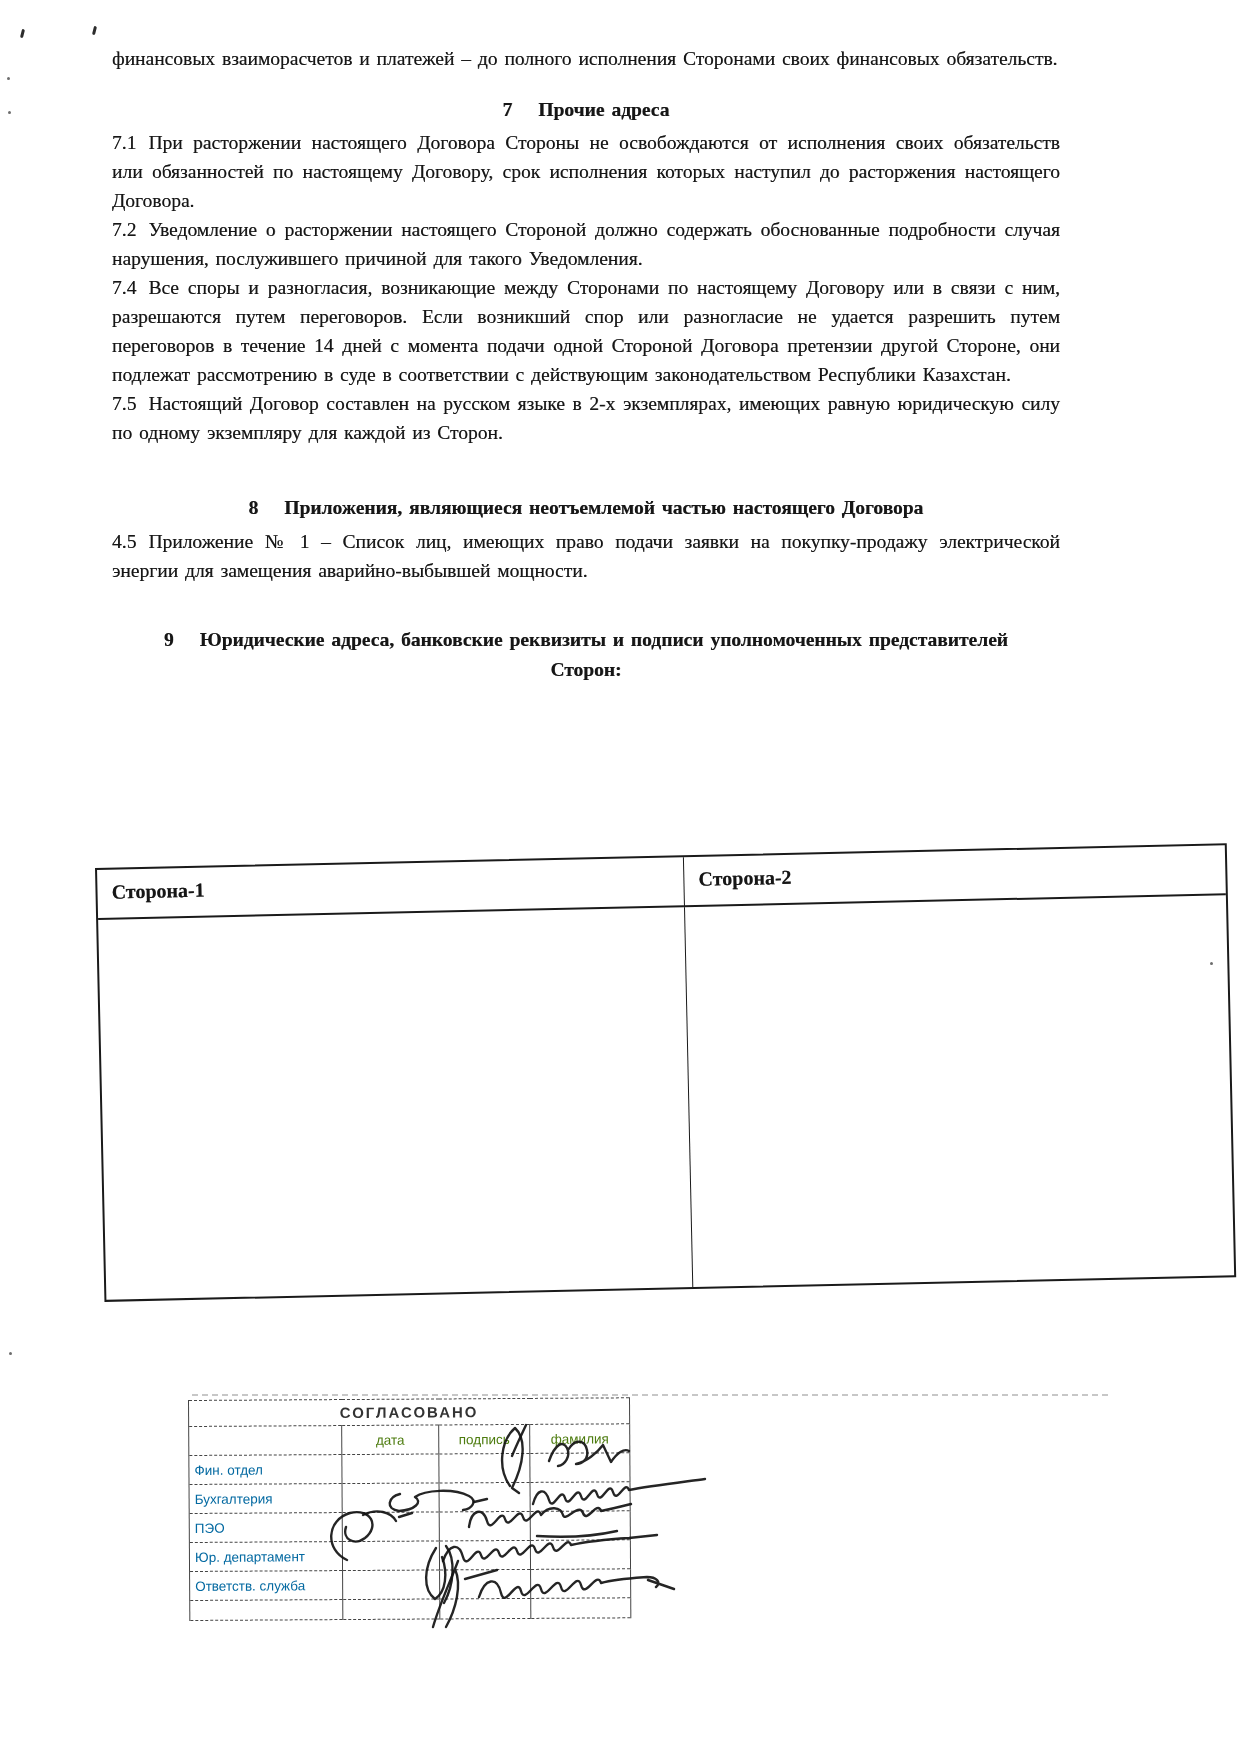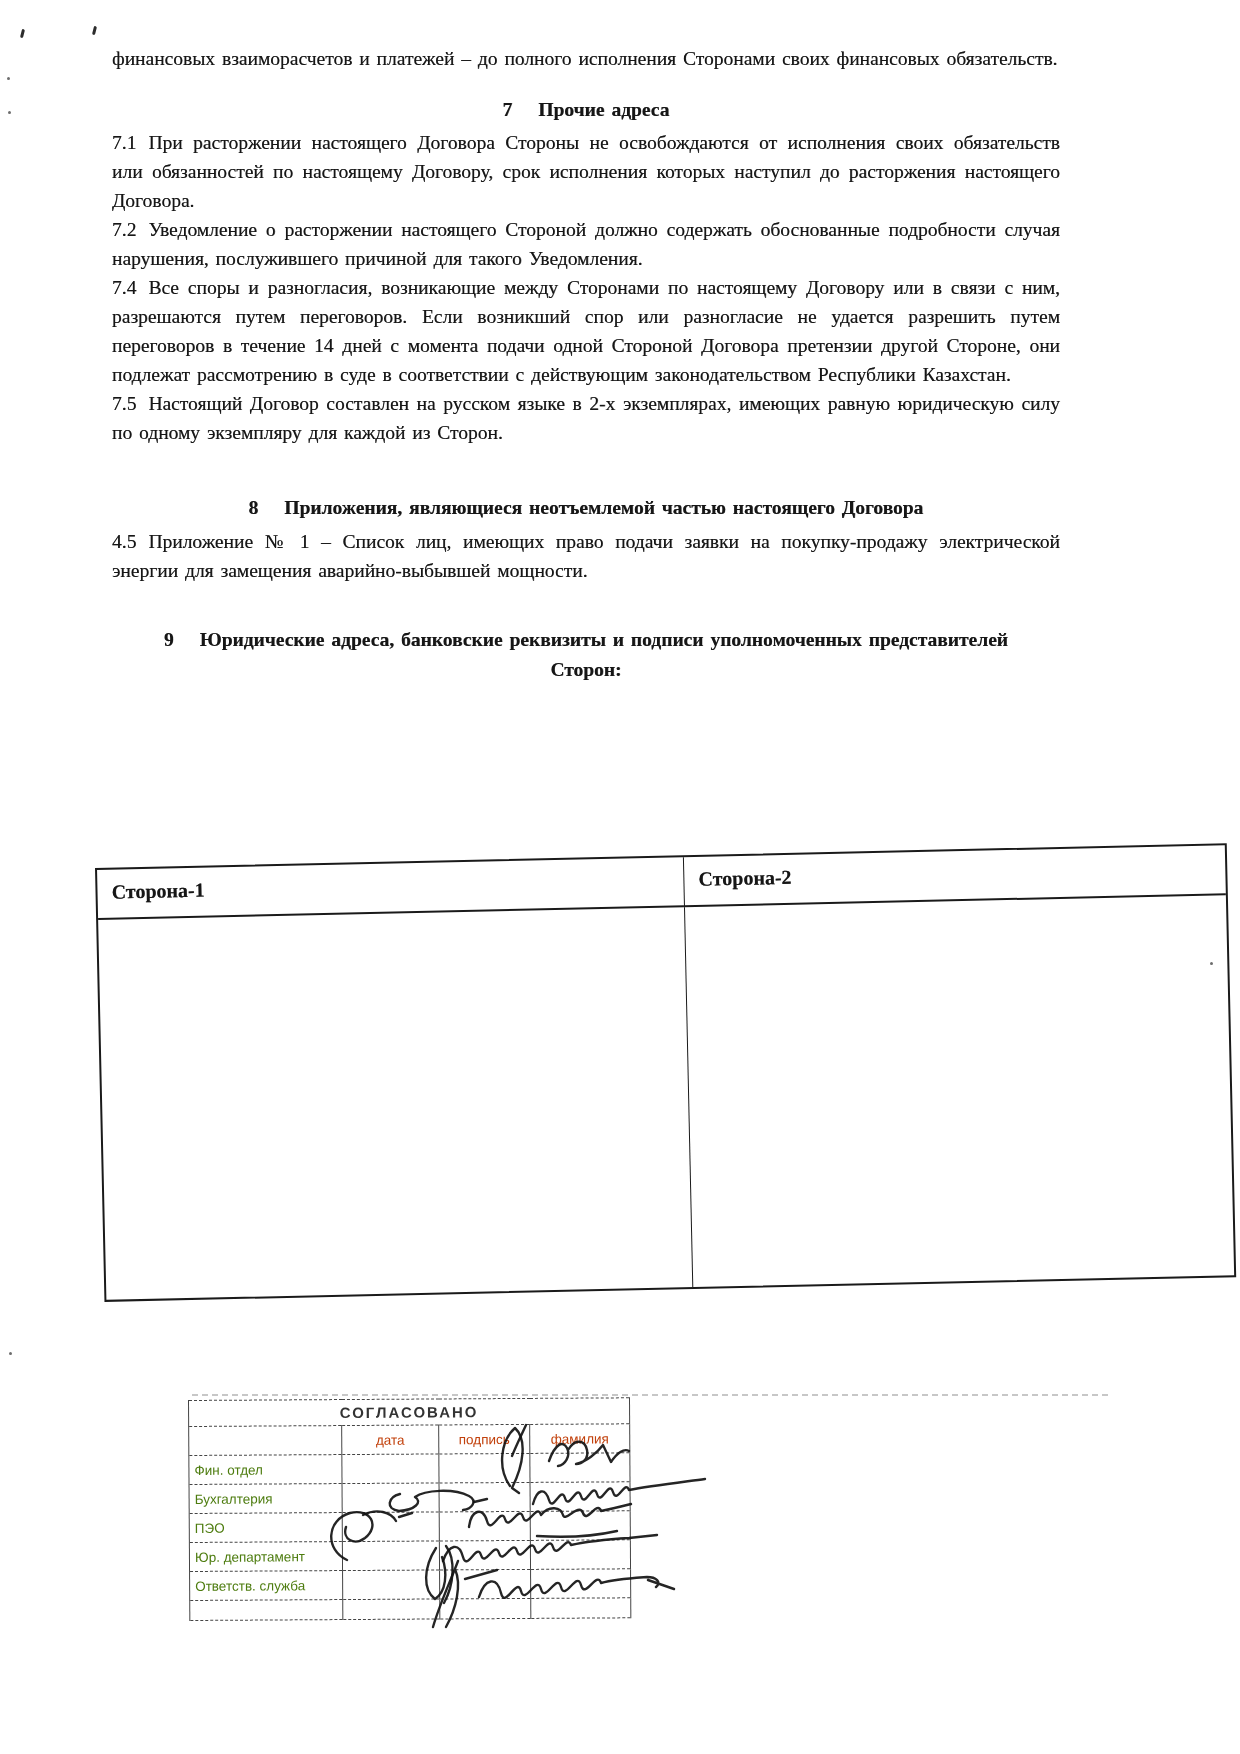--- a/index.html
+++ b/index.html
@@ -55,22 +55,22 @@
   }
   table.approval td{
     border:1.3px solid #454545;
     border-top-style:dashed;border-bottom-style:dashed;
     font-size:13.5px;padding:0 5px;height:28px;overflow:hidden;
   }
   table.approval td.title-cell{
     text-align:center;font-size:15px;font-weight:bold;letter-spacing:2px;
     height:25px;color:#333;
   }
-  table.approval td.colhead{text-align:center;color:#c2410c;}
-  table.approval td.rowlabel{color:#4d7c0f;}
+  table.approval td.colhead{text-align:center;color:#4d7c0f;}
+  table.approval td.rowlabel{color:#0369a1;}
   table.approval tr.empty-row td{height:19px;}
   
   .sig-layer{position:absolute;left:305px;top:1398px;width:420px;height:235px;pointer-events:none;}
   .sig-layer path{fill:none;stroke:#121212;stroke-width:2.4;stroke-linecap:round;stroke-linejoin:round;opacity:.92;}
   
   .tickmark{position:absolute;width:3px;height:9px;background:#2c2c2c;transform:rotate(14deg);border-radius:2px;}
   .speck{position:absolute;width:3px;height:3px;background:#6d6d6d;border-radius:50%;}
 </style>
 </head>
 <body>

